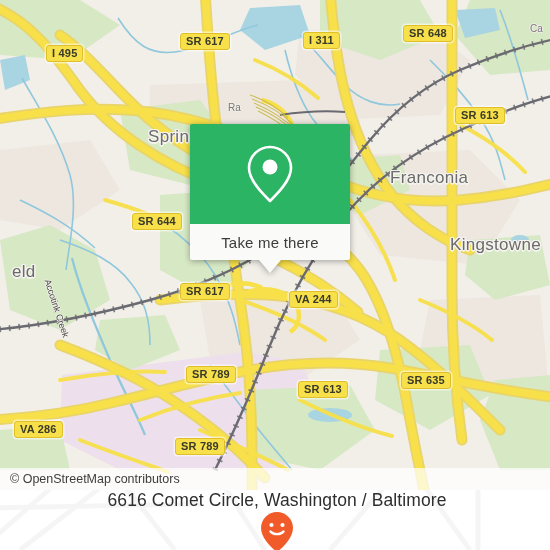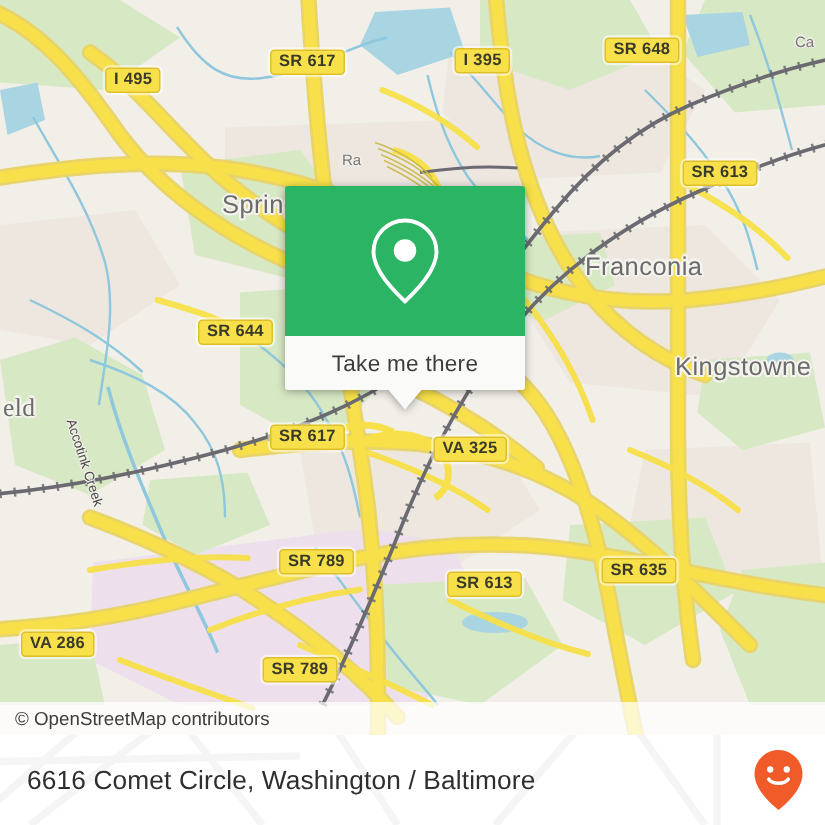--- a/index.html
+++ b/index.html
@@ -41,21 +41,21 @@
      border-right:11px solid transparent; border-top:13px solid #FAFAF8; }
 
   
   #attrib { position:absolute; left:0; bottom:0; width:550px; height:22px;
      background:rgba(255,255,255,.72); display:flex; align-items:center; }
   #attrib .txt { padding-left:10px; font-size:12.5px; color:#3d3d3d; }
 
   
   #bottombar { position:absolute; left:0; top:490px; width:550px; height:60px;
      background:#ffffff; display:flex; align-items:center;
-     justify-content:space-between; padding:0 14px 0 18px; overflow:hidden; }
+     justify-content:space-between; padding:0 14px 0 18px; overflow:hidden;flex-direction:column; }
   #bottombar .bgwm { position:absolute; left:0; top:0; width:550px; height:60px;
      opacity:.5; pointer-events:none; }
   #addr { position:relative; font-size:17.5px; color:#2e2e2e; letter-spacing:.1px;
      white-space:nowrap; }
   #brand { position:relative; display:flex; align-items:center; gap:3px; }
   #brand .word { font-size:31px; color:#1c1c1c; letter-spacing:-1.2px;
      font-weight:bold; line-height:31px; }
 </style>
 </head>
 <body>
@@ -188,37 +188,37 @@
         <path d="M254,103 C270,110 284,118 295,130"></path>
         <path d="M256,107 C272,114 287,123 298,136"></path>
         <path d="M258,111 C274,119 289,128 300,142"></path>
       </g>
     </svg>
 
     <div>
       <div class="place-label" style="left:148px; top:127px;">Spring</div>
       <div class="place-label" style="left:390px; top:168px;">Franconia</div>
       <div class="place-label" style="left:450px; top:235px;">Kingstowne</div>
-      <div class="place-label" style="left:2px; top:262px;font-family:Liberation Serif, serif;">eld</div>
+      <div class="place-label" style="left:12px; top:262px;">eld</div>
     </div>
 
     <div class="water-label" style="left:52px; top:278px; transform:rotate(72deg); transform-origin:left top;">Accotink Creek</div>
 
     <div class="minor-label" style="left:530px; top:23px;">Ca</div>
     <div class="minor-label" style="left:228px; top:102px;">Ra</div>
 
     <div>
-      <div class="shield" style="left:46px;  top:45px;margin-left:24px;">I 495</div>
+      <div class="shield" style="left:46px;  top:45px;">I 495</div>
       <div class="shield" style="left:180px; top:33px;">SR 617</div>
-      <div class="shield" style="left:303px; top:32px;">I 395</div>
+      <div class="shield" style="left:303px; top:32px;">I 311</div>
       <div class="shield" style="left:403px; top:25px;">SR 648</div>
       <div class="shield" style="left:455px; top:107px;">SR 613</div>
       <div class="shield" style="left:132px; top:213px;">SR 644</div>
       <div class="shield" style="left:180px; top:283px;">SR 617</div>
-      <div class="shield" style="left:289px; top:291px;">VA 325</div>
+      <div class="shield" style="left:289px; top:291px;">VA 244</div>
       <div class="shield" style="left:186px; top:366px;">SR 789</div>
       <div class="shield" style="left:298px; top:381px;">SR 613</div>
       <div class="shield" style="left:401px; top:372px;">SR 635</div>
       <div class="shield" style="left:14px;  top:421px;">VA 286</div>
       <div class="shield" style="left:175px; top:438px;">SR 789</div>
       <div class="shield" style="left:388px; top:459px;margin-top:40px;">SR 611</div>
     </div>
 
     <div id="popup">
       <div class="head">

